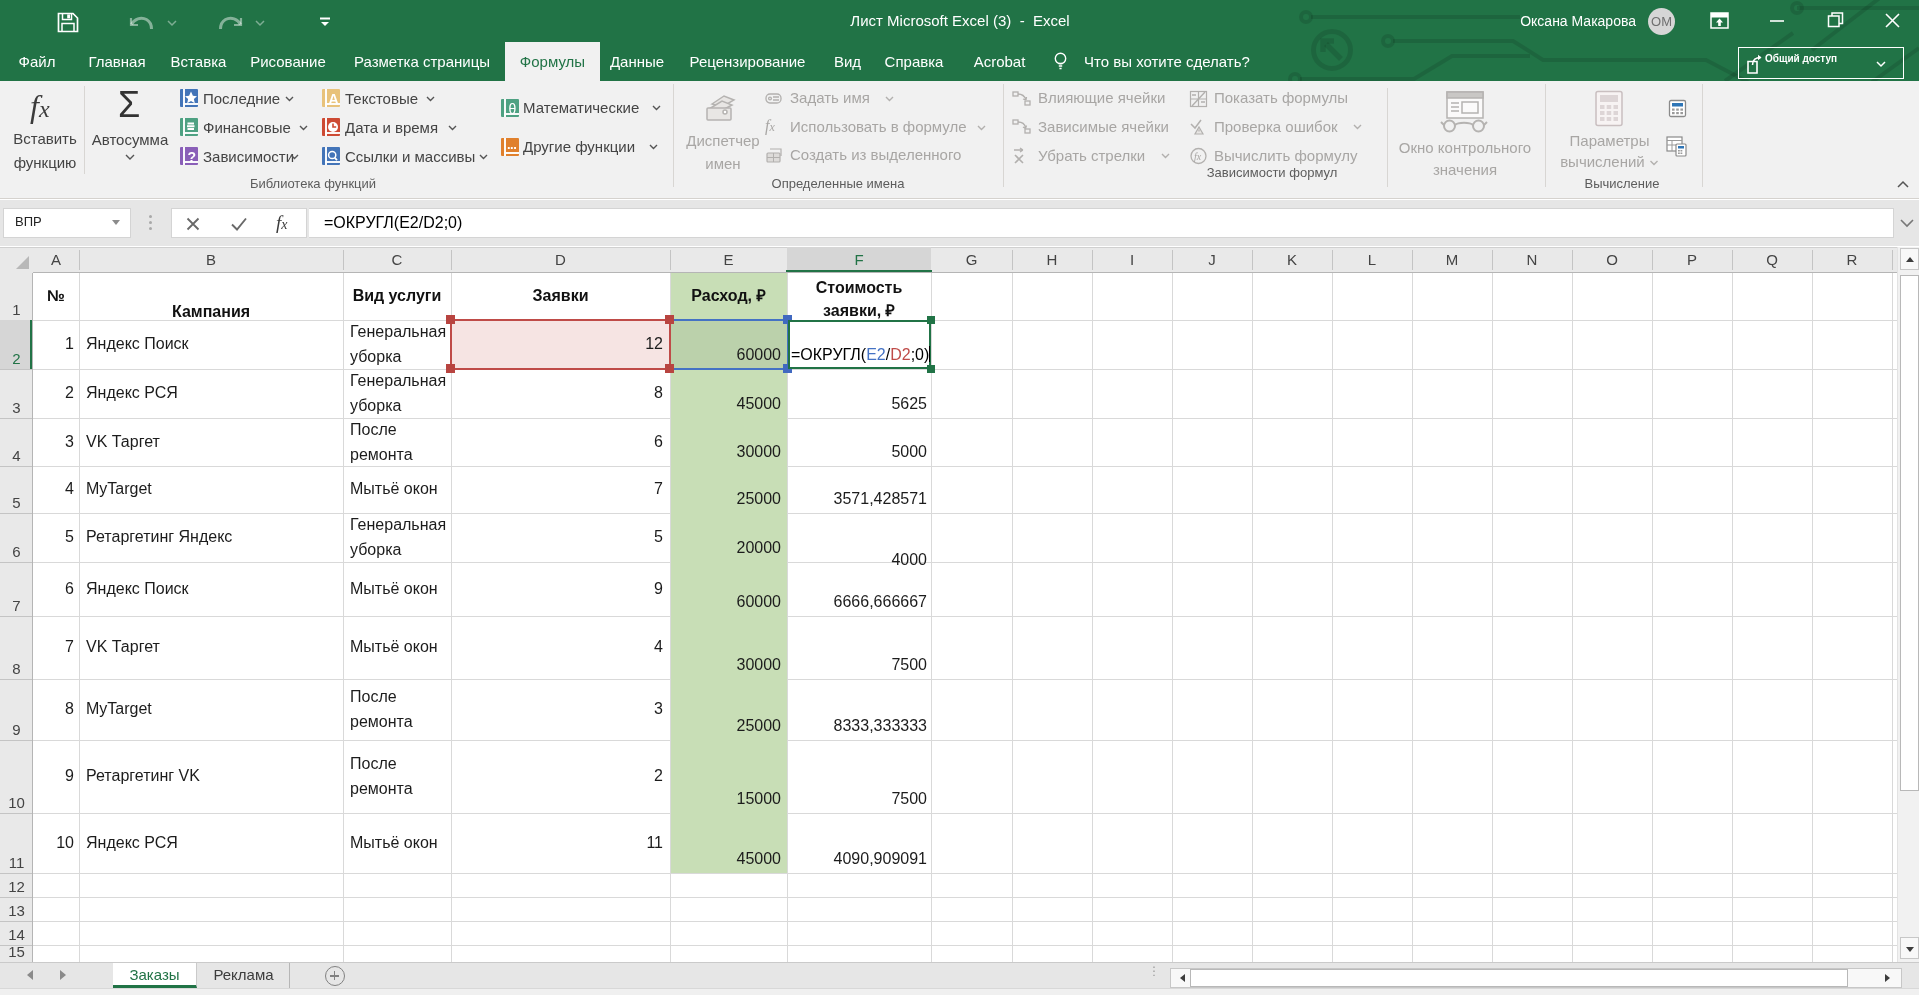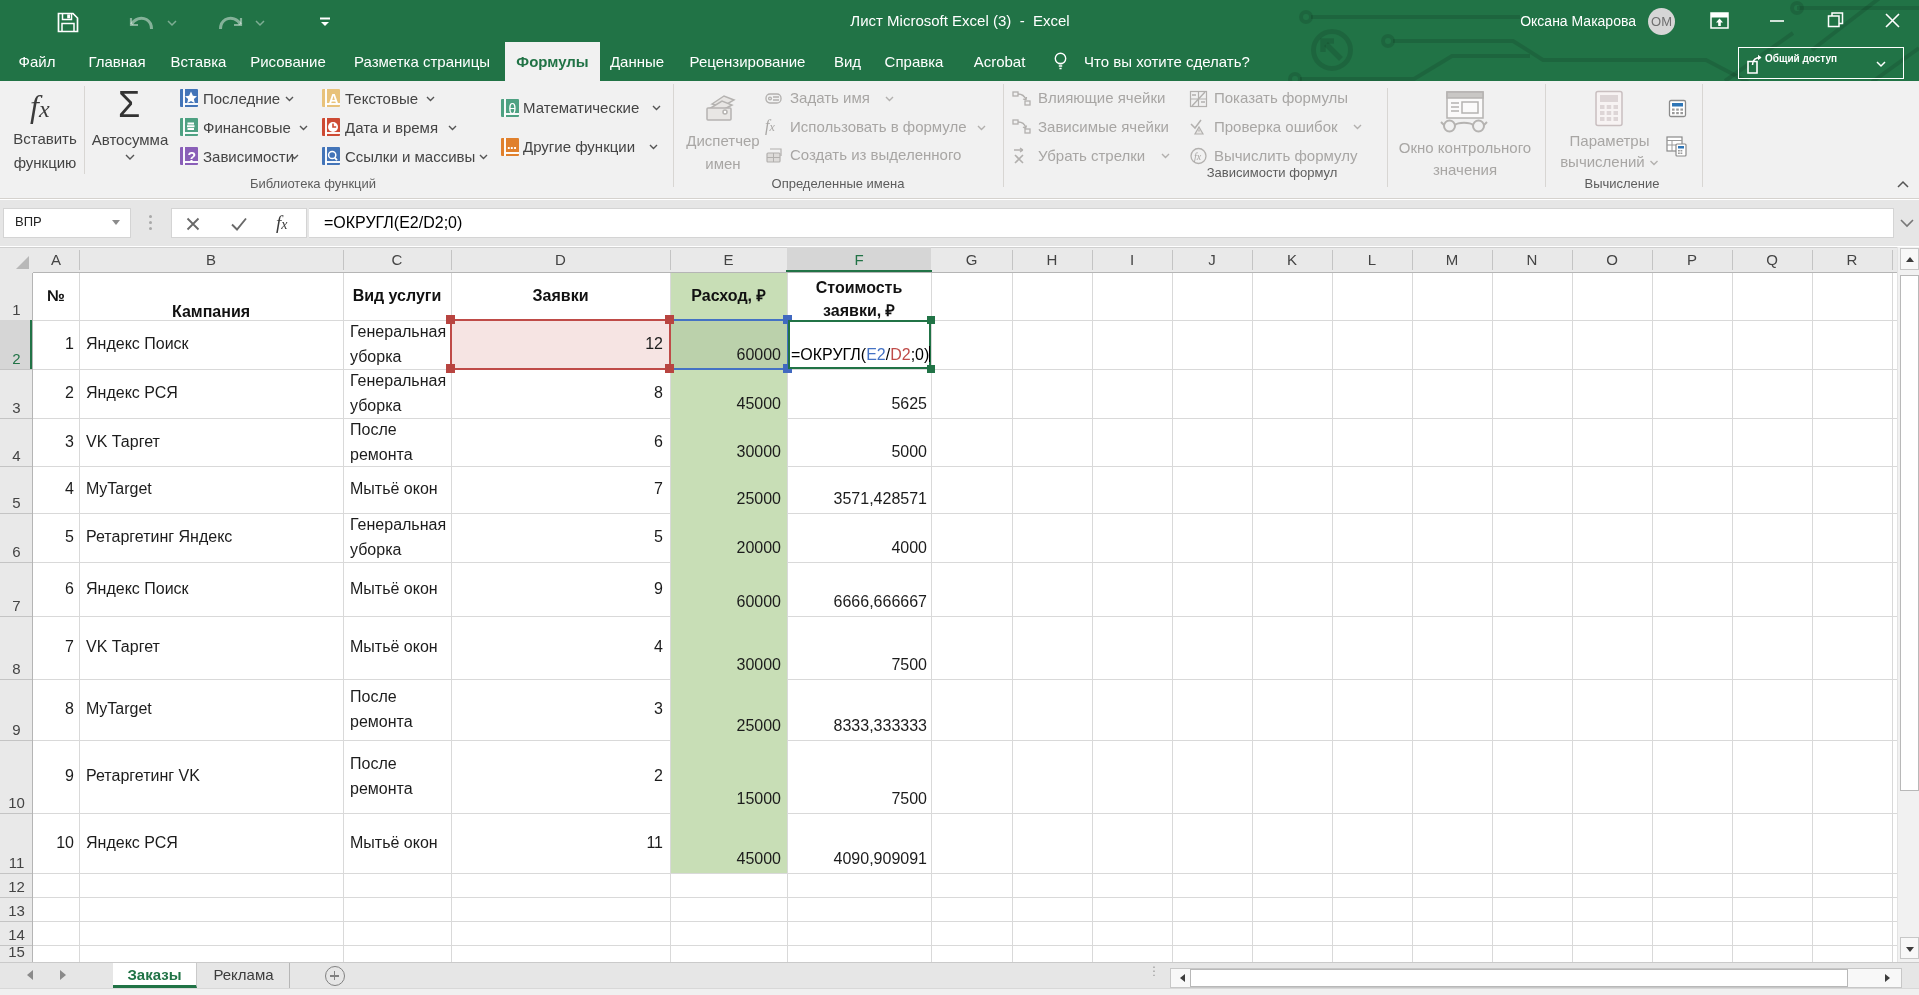--- a/index.html
+++ b/index.html
@@ -125,21 +125,21 @@
   <svg class="abs" style="left:1884px;top:12px;" width="17" height="17" viewBox="0 0 17 17">
       <path d="M2 2 L15 15 M15 2 L2 15" stroke="#fff" stroke-width="1.6"></path>
     </svg>
 </div>
 <div class="abs" id="tabs">
   <div class="abs tab" style="left:6px;top:42px;width:62px;">Файл</div>
   <div class="abs tab" style="left:80px;top:42px;width:74px;">Главная</div>
   <div class="abs tab" style="left:163px;top:42px;width:71px;">Вставка</div>
   <div class="abs tab" style="left:243px;top:42px;width:90px;">Рисование</div>
   <div class="abs tab" style="left:342px;top:42px;width:160px;">Разметка страницы</div>
-  <div class="abs tab active" style="left:505px;top:42px;width:95px;height:39px;font-weight:bold;">Формулы</div>
+  <div class="abs tab active" style="left:505px;top:42px;width:95px;height:39px;">Формулы</div>
   <div class="abs tab" style="left:603px;top:42px;width:68px;">Данные</div>
   <div class="abs tab" style="left:680px;top:42px;width:135px;">Рецензирование</div>
   <div class="abs tab" style="left:824px;top:42px;width:47px;">Вид</div>
   <div class="abs tab" style="left:880px;top:42px;width:68px;">Справка</div>
   <div class="abs tab" style="left:963px;top:42px;width:73px;">Acrobat</div>
   <svg class="abs" style="left:1052px;top:51px;" width="17" height="21" viewBox="0 0 17 21">
     <circle cx="8.5" cy="7.5" r="5.2" stroke="#fff" stroke-width="1.4" fill="none"></circle>
     <path d="M6.5 12.5 h4 M6.8 15 h3.4 M7.4 17.5 h2.2" stroke="#fff" stroke-width="1.3"></path>
   </svg>
   <div class="abs tab" style="left:1084px;top:42px;width:190px;text-align:left;">Что вы хотите сделать?</div>
@@ -576,21 +576,21 @@
 <div class="cell" style="left:86px;top:479px;width:257px;height:20px;line-height:20px;">MyTarget</div>
 <div class="cell" style="left:350px;top:479px;width:101px;height:20px;line-height:20px;">Мытьё окон</div>
 <div class="cell num" style="left:451px;top:479px;width:212px;height:20px;line-height:20px;">7</div>
 <div class="cell num" style="left:670px;top:488px;width:111px;height:21px;line-height:21px;">25000</div>
 <div class="cell num" style="left:787px;top:488px;width:140px;height:21px;line-height:21px;">3571,428571</div>
 <div class="cell num" style="left:33px;top:527px;width:41px;height:20px;line-height:20px;">5</div>
 <div class="cell" style="left:86px;top:527px;width:257px;height:20px;line-height:20px;">Ретаргетинг Яндекс</div>
 <div class="cell" style="left:350px;top:512px;width:101px;height:50px;line-height:25px;">Генеральная<br>уборка</div>
 <div class="cell num" style="left:451px;top:527px;width:212px;height:20px;line-height:20px;">5</div>
 <div class="cell num" style="left:670px;top:537px;width:111px;height:21px;line-height:21px;">20000</div>
-<div class="cell num" style="left:787px;top:537px;width:140px;height:21px;line-height:21px;text-align:right;">4000</div>
+<div class="cell num" style="left:787px;top:549px;width:140px;height:21px;line-height:21px;text-align:right;">4000</div>
 <div class="cell num" style="left:33px;top:579px;width:41px;height:20px;line-height:20px;">6</div>
 <div class="cell" style="left:86px;top:579px;width:257px;height:20px;line-height:20px;">Яндекс Поиск</div>
 <div class="cell" style="left:350px;top:579px;width:101px;height:20px;line-height:20px;">Мытьё окон</div>
 <div class="cell num" style="left:451px;top:579px;width:212px;height:20px;line-height:20px;">9</div>
 <div class="cell num" style="left:670px;top:591px;width:111px;height:21px;line-height:21px;">60000</div>
 <div class="cell num" style="left:787px;top:591px;width:140px;height:21px;line-height:21px;">6666,666667</div>
 <div class="cell num" style="left:33px;top:637px;width:41px;height:20px;line-height:20px;">7</div>
 <div class="cell" style="left:86px;top:637px;width:257px;height:20px;line-height:20px;">VK Таргет</div>
 <div class="cell" style="left:350px;top:637px;width:101px;height:20px;line-height:20px;">Мытьё окон</div>
 <div class="cell num" style="left:451px;top:637px;width:212px;height:20px;line-height:20px;">4</div>
@@ -638,21 +638,21 @@
   </div>
   <div class="abs" style="left:2px;top:28px;width:19px;height:516px;background:#fff;border:1px solid #b8b8b8;"></div>
   <div class="abs" style="left:2px;top:690px;width:19px;height:22px;background:#f8f8f8;border:1px solid #c7c7c7;">
     <span style="position:absolute;left:5px;top:9px;width:0;height:0;border-left:4px solid transparent;border-right:4px solid transparent;border-top:5px solid #3c3c3c;"></span>
   </div>
 </div>
 <div class="abs" id="tabbar"></div>
 <div class="abs" id="sheettabs">
   <span class="abs" style="left:27px;top:970px;width:0;height:0;border-top:5px solid transparent;border-bottom:5px solid transparent;border-right:6px solid #8a8a8a;"></span>
   <span class="abs" style="left:60px;top:970px;width:0;height:0;border-top:5px solid transparent;border-bottom:5px solid transparent;border-left:6px solid #8a8a8a;"></span>
-  <div class="sheettab" style="left:113px;width:84px;background:#fff;color:#217346;font-weight:bold;border-bottom:3px solid #217346;border-right:1px solid #cacaca;">Заказы</div>
+  <div class="sheettab" style="left:113px;width:84px;background:#fff;color:#217346;font-weight:normal;border-bottom:3px solid #217346;border-right:1px solid #cacaca;">Заказы</div>
   <div class="sheettab" style="left:198px;width:92px;color:#3c3c3c;border-right:1px solid #b6b6b6;">Реклама</div>
   <div class="abs" style="left:325px;top:966px;width:20px;height:20px;border-radius:50%;border:1.3px solid #818181;">
     <span style="position:absolute;left:4.1px;top:8px;width:9px;height:1.6px;background:#818181;"></span>
     <span style="position:absolute;left:7.8px;top:4.3px;width:1.6px;height:9px;background:#818181;"></span>
   </div>
   <div class="abs" style="left:1148px;top:968px;width:6px;height:16px;color:#9a9a9a;font-size:12px;line-height:6px;">⋮</div>
 </div>
 <div class="abs" id="hscroll">
   <div class="abs" style="left:1170px;top:968px;width:732px;height:20px;background:#f8f8f8;border:1px solid #c7c7c7;"></div>
   <span class="abs" style="left:1180px;top:974px;width:0;height:0;border-top:4px solid transparent;border-bottom:4px solid transparent;border-right:5px solid #3c3c3c;"></span>

